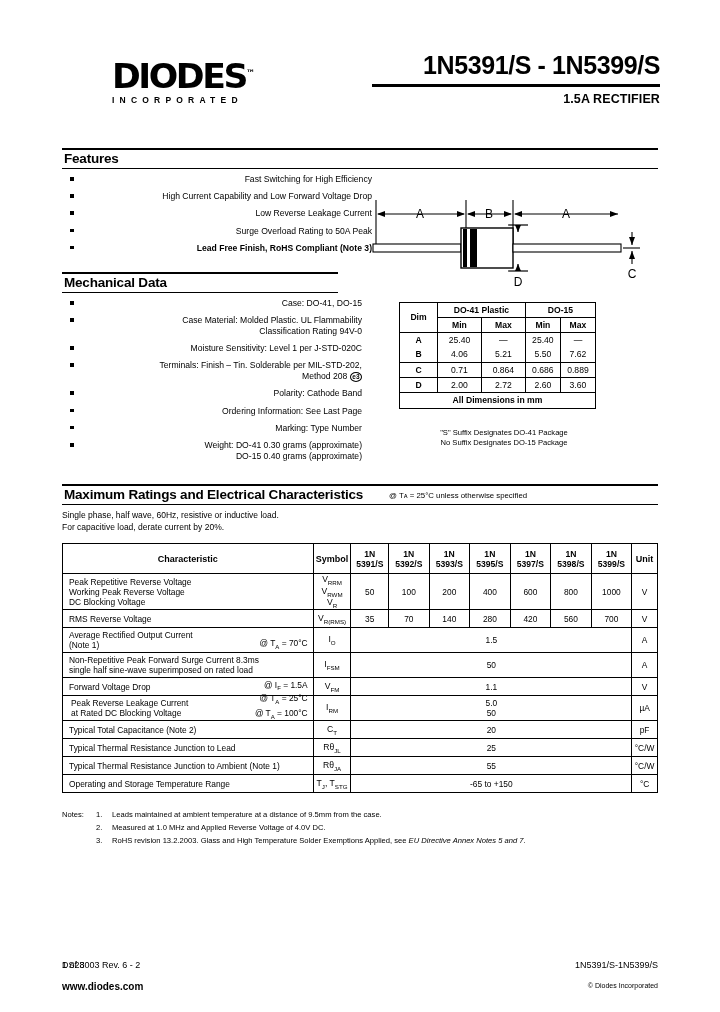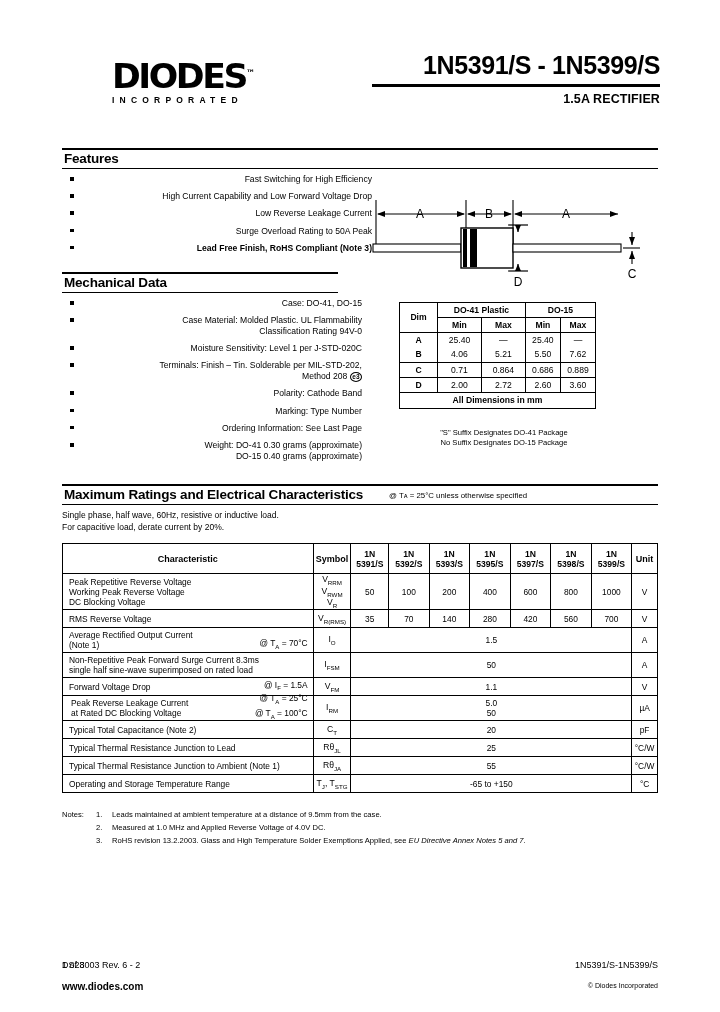--- a/index.html
+++ b/index.html
@@ -190,22 +190,22 @@
   <div class="rule-thick" style="left:62px; top:272px; width:276px;"></div>
   <div class="sec-head" style="left:64px; top:275px;">Mechanical Data</div>
   <div class="rule-thin" style="left:62px; top:292px; width:276px;"></div>
 
   <div class="bullets" style="left:62px; top:298px; width:300px;">
     <div class="bul"><span class="sq"></span><span>Case: DO-41, DO-15</span></div>
     <div class="bul"><span class="sq"></span><span>Case Material:  Molded Plastic.  UL Flammability</span><br><span>Classification Rating 94V-0</span></div>
     <div class="bul"><span class="sq"></span><span>Moisture Sensitivity:  Level 1 per J-STD-020C</span></div>
     <div class="bul"><span class="sq"></span><span>Terminals: Finish – Tin.  Solderable per MIL-STD-202,</span><br><span>Method 208</span> <span class="e3">e3</span></div>
     <div class="bul"><span class="sq"></span><span>Polarity: Cathode Band</span></div>
+    <div class="bul"><span class="sq"></span><span>Ordering Information:  See Last Page</span></div>
     <div class="bul"><span class="sq"></span><span>Marking: Type Number</span></div>
-    <div class="bul"><span class="sq"></span><span>Ordering Information:  See Last Page</span></div>
     <div class="bul"><span class="sq"></span><span>Weight:  DO-41 0.30 grams (approximate)</span><span class="ind">DO-15 0.40 grams (approximate)</span></div>
   </div>
 
   <div class="pkg">
     <svg width="290" height="108" viewBox="0 0 290 108" xmlns="http://www.w3.org/2000/svg">
       <g stroke="#000" fill="none" stroke-width="1.1">
 
         <line x1="8" y1="8" x2="8" y2="55"></line>
         <line x1="98" y1="8" x2="98" y2="55"></line>
         <line x1="145" y1="8" x2="145" y2="55"></line>

